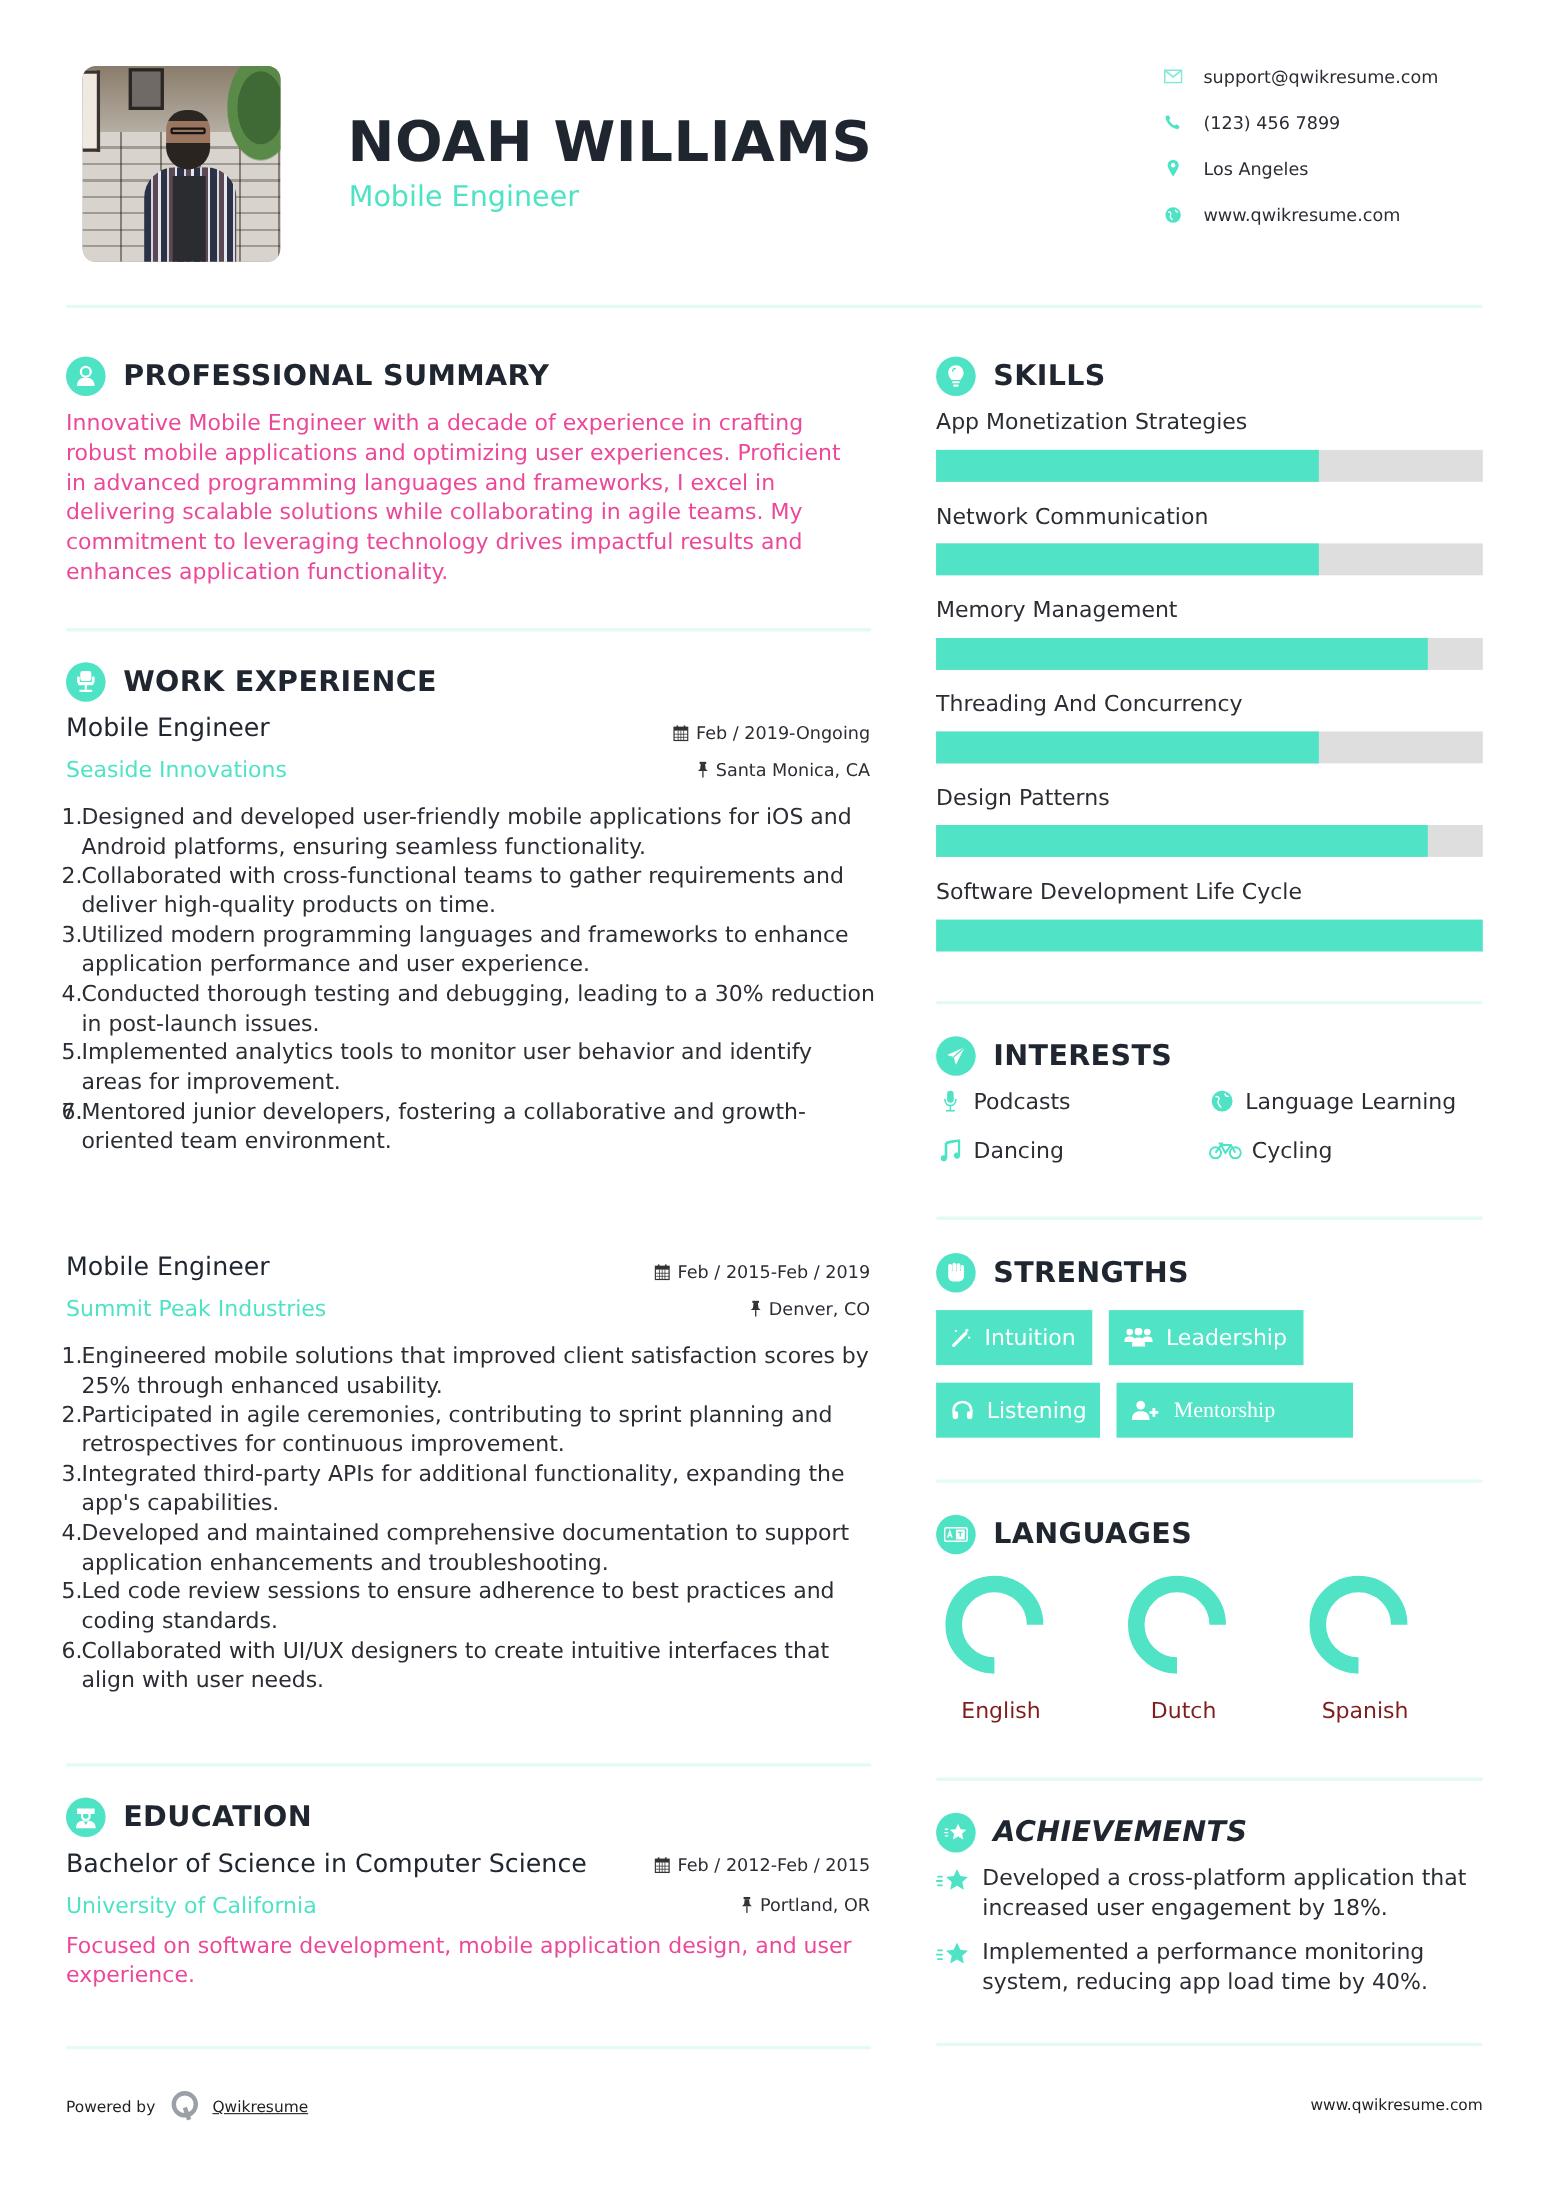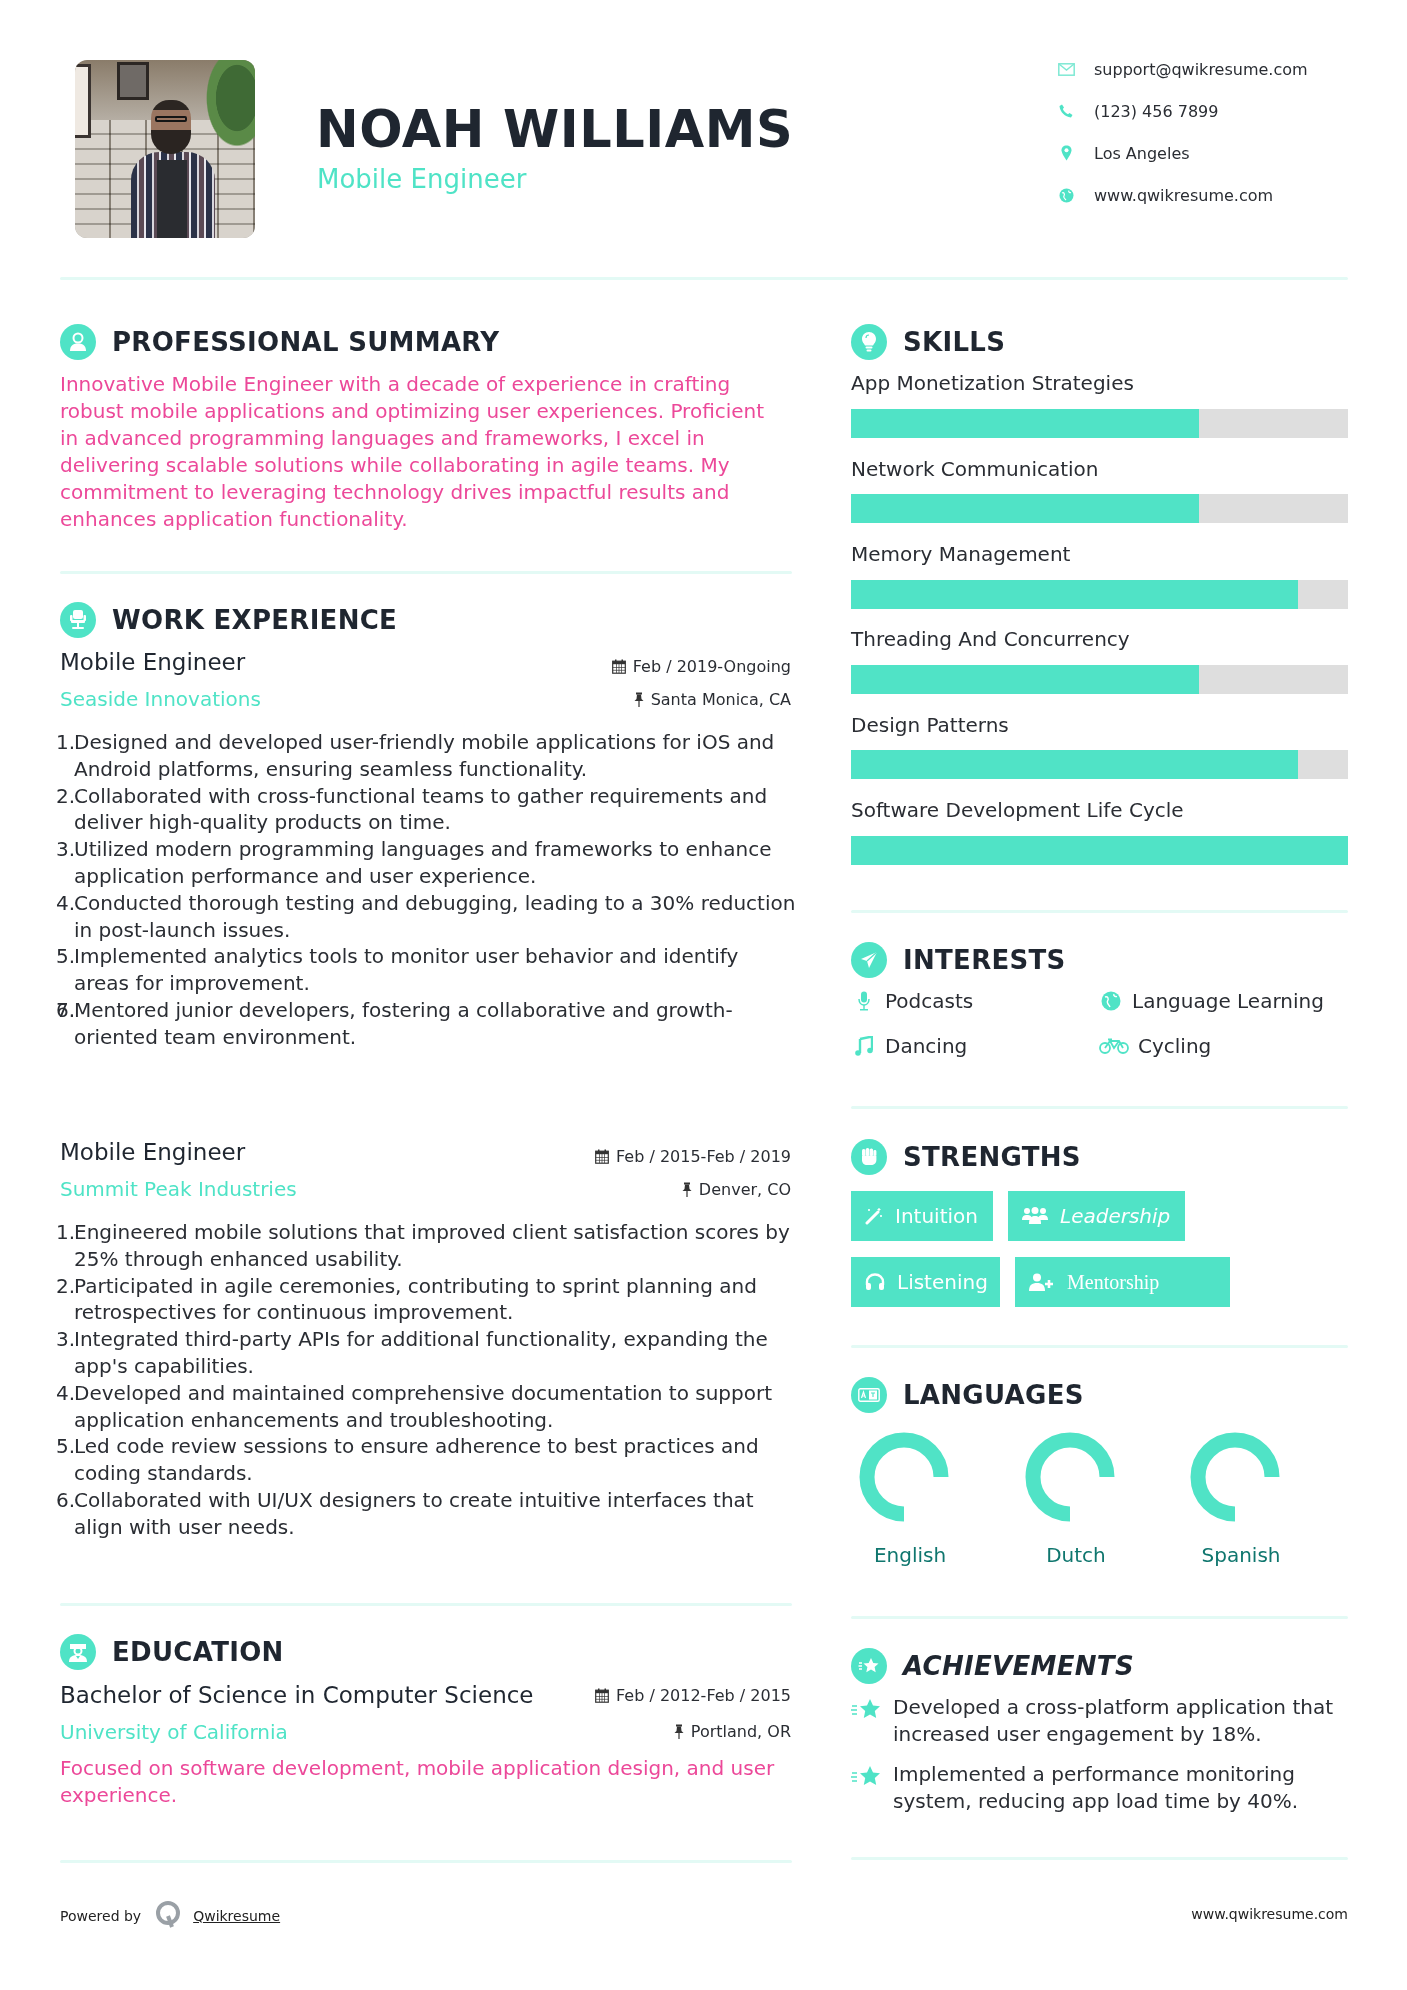--- a/index.html
+++ b/index.html
@@ -56,21 +56,21 @@
   
   .interest { position: absolute; display: flex; align-items: center; font-size: 20px; color: #2a2d33; white-space: nowrap; }
   .interest .ii { width: 26px; margin-right: 8px; display: flex; align-items: center; justify-content: center; }
 
   
   .badge { position: absolute; height: 50px; background: #50e3c6; color: #ffffff; font-size: 20px; display: flex; align-items: center; padding: 0 14px; white-space: nowrap; }
   .badge .bi { margin-right: 12px; display: flex; align-items: center; }
 
   
   .lang-ring { position: absolute; width: 90px; height: 90px; }
-  .lang-label { position: absolute; font-size: 20px; color: #0f766e; text-align: center; width: 120px; white-space: nowrap; }
+  .lang-label { position: absolute; font-size: 20px; color: #7f1d1d; text-align: center; width: 120px; white-space: nowrap; }
 
   
   .ach { position: absolute; left: 851px; width: 500px; display: flex; }
   .ach .ai { width: 42px; flex: none; padding-top: 2px; }
   .ach .at { font-size: 20px; line-height: 27px; color: #2a2d33; }
 
   .footer-left { position: absolute; left: 60px; top: 1900px; display: flex; align-items: center; font-size: 14px; color: #222; }
   .footer-left .q { margin: 0 12px 0 14px; }
   .footer-left a { color: #222; text-decoration: underline; }
   .footer-right { position: absolute; right: 59px; top: 1906px; font-size: 14px; color: #222; }
@@ -378,21 +378,21 @@
 </div>
 <div class="badge" style="left:851px; top:1191px; width:142px;">
   <span class="bi">
     <svg width="18" height="18" viewBox="0 0 18 18">
         <path d="M2 16 L13 5" stroke="#fff" stroke-width="3" stroke-linecap="round"></path>
         <path d="M14 1 V4 M12.5 2.5 H15.5 M4 2 V4 M3 3 H5 M16 8 V10 M15 9 H17" stroke="#fff" stroke-width="1.2"></path>
       </svg>
   </span>
   <span>Intuition</span>
 </div>
-<div class="badge" style="left:1008px; top:1191px; width:177px;font-style:italic;">
+<div class="badge" style="left:1008px; top:1191px; width:177px;">
   <span class="bi">
     <svg width="26" height="18" viewBox="0 0 26 18">
         <circle cx="5" cy="4" r="3" fill="#fff"></circle>
         <circle cx="13" cy="3.5" r="3.5" fill="#fff"></circle>
         <circle cx="21" cy="4" r="3" fill="#fff"></circle>
         <path d="M0 13 C0 9 2 8 5 8 C8 8 10 9 10 13 Z" fill="#fff"></path>
         <path d="M16 13 C16 9 18 8 21 8 C24 8 26 9 26 13 Z" fill="#fff"></path>
         <path d="M7 17 C7 11 9 9 13 9 C17 9 19 11 19 17 Z" fill="#fff"></path>
       </svg>
   </span>

